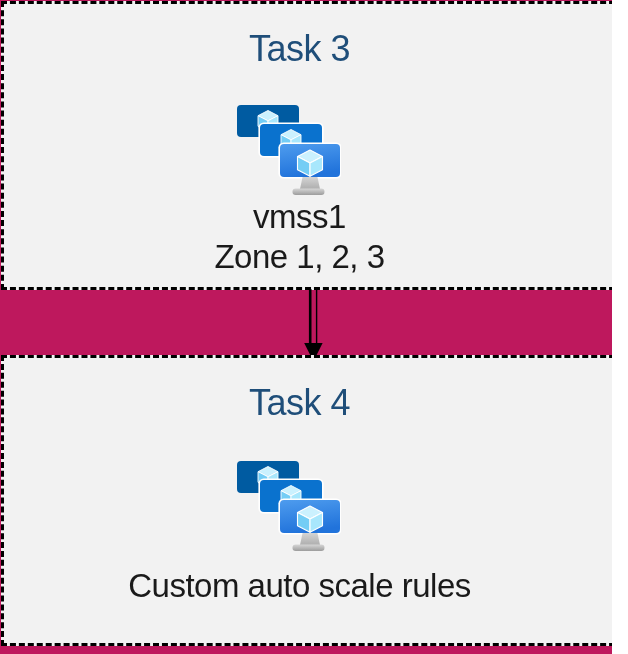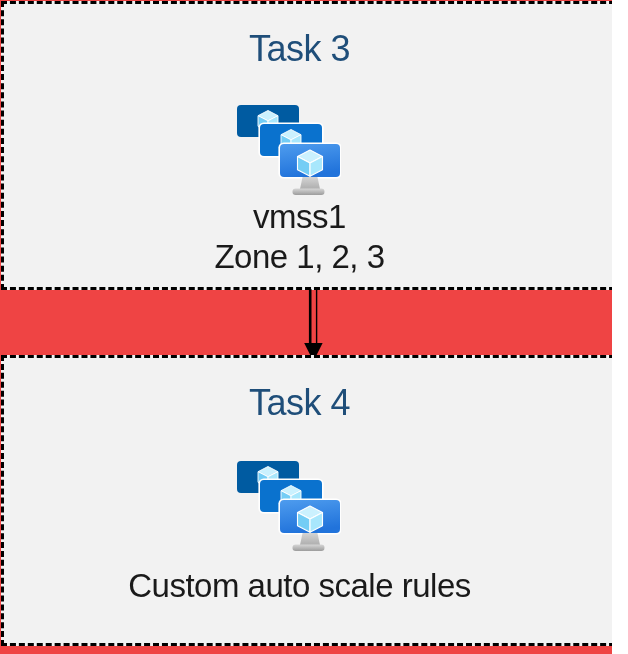--- a/index.html
+++ b/index.html
@@ -1,19 +1,19 @@
 <!DOCTYPE html>
 <html><head>
 <meta charset="utf-8">
 <style>
   html,body{margin:0;padding:0;background:#fff;}
   .canvas{
     position:relative;
     width:612px;height:654px;
-    background:#ef4444;
+    background:#be185d;
     font-family:"Liberation Sans", sans-serif;
     overflow:hidden;
   }
   .task-box{
     position:absolute;
     left:1px;
     width:623px;
     background:#F2F2F2;
     border:3px dashed #000;
     box-sizing:border-box;

